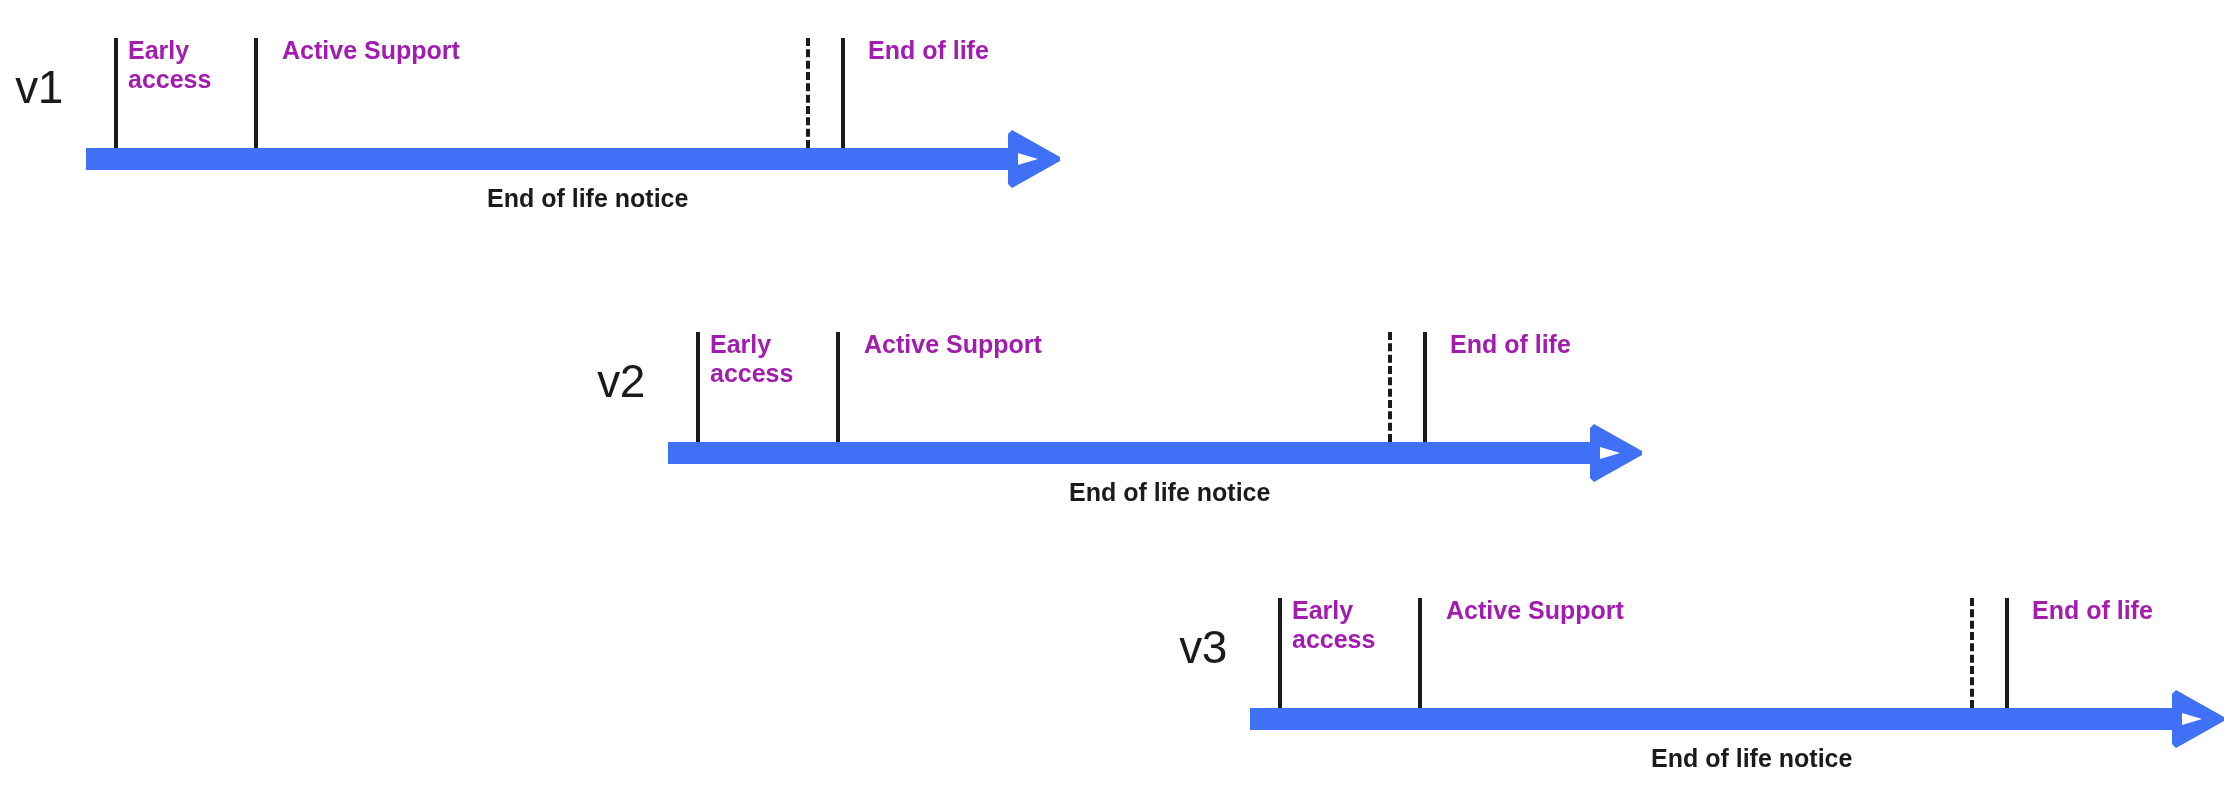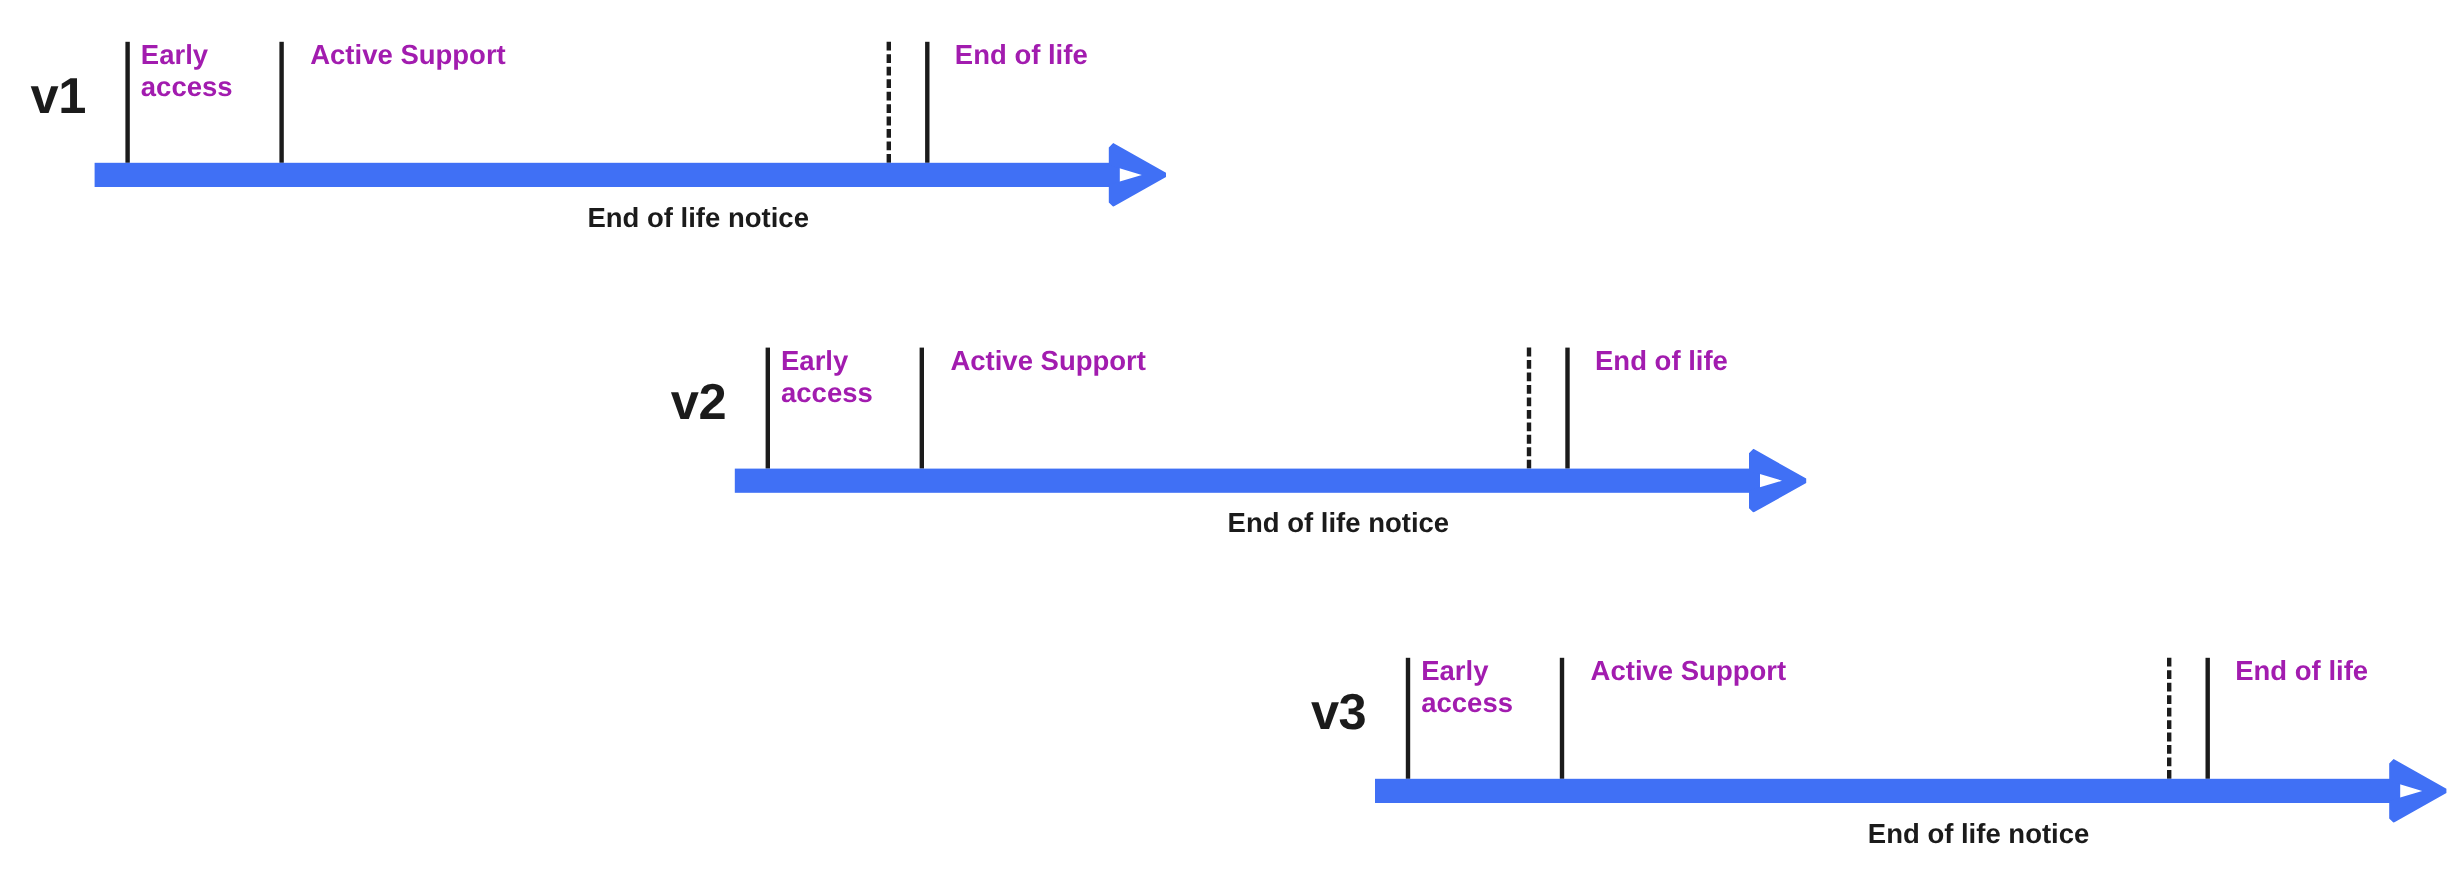--- a/index.html
+++ b/index.html
@@ -26,23 +26,23 @@
     width: 1210px;
     height: 230px;
   }
 
   
   .version-label {
     position: absolute;
     left: 0px;
     top: 46px;
     width: 78px;
-    text-align: right;
+    text-align: center;
     font-size: 46px;
-    font-weight: 700;
+    font-weight: 400;
     color: #1b1b1b;
     letter-spacing: -0.5px;
     line-height: 1;
   }
 
   
   .track {
     position: absolute;
     left: 86px;
     top: 130px;
@@ -83,21 +83,20 @@
   }
 
   
   .notice-label {
     position: absolute;
     font-size: 25px;
     font-weight: 700;
     color: #1b1b1b;
     line-height: 1;
     white-space: nowrap;
-    margin-left: 47px;
   }
 </style>
 </head>
 <body>
 
 <div id="canvas">
 
 <div class="timeline-row" style="left: 0px; top: 18px;">
       <div class="version-label">v1</div>
       <div class="tick" style="left:114px"></div>
@@ -109,21 +108,21 @@
       <div class="phase-label" style="left:282px">Active Support</div>
       <div class="phase-label" style="left:868px">End of life</div>
       <div class="track" style="left:86px;width:932px"></div>
       <div class="arrow-head" style="left:1002px">  
         <svg width="62" height="58" viewBox="0 0 62 58">    
           <path d="M6 4 L10 0 L58 27 L58 31 L10 58 L6 54 L6 38 L36 29 L6 20 Z" fill="#4070f5"></path>  
         </svg>
       </div>
       <div class="notice-label" style="left:487px;top:168px">End of life notice</div>
     </div>
-    <div class="timeline-row" style="left: 582px; top: 296px;">
+    <div class="timeline-row" style="left: 582px; top: 312px;">
       <div class="version-label">v2</div>
       <div class="tick" style="left:114px"></div>
       <div class="tick" style="left:254px"></div>
       <div class="tick dashed" style="left:806px"></div>
       <div class="tick" style="left:841px"></div>
       <div class="phase-label" style="left:128px">Early
 access</div>
       <div class="phase-label" style="left:282px">Active Support</div>
       <div class="phase-label" style="left:868px">End of life</div>
       <div class="track" style="left:86px;width:932px"></div>

